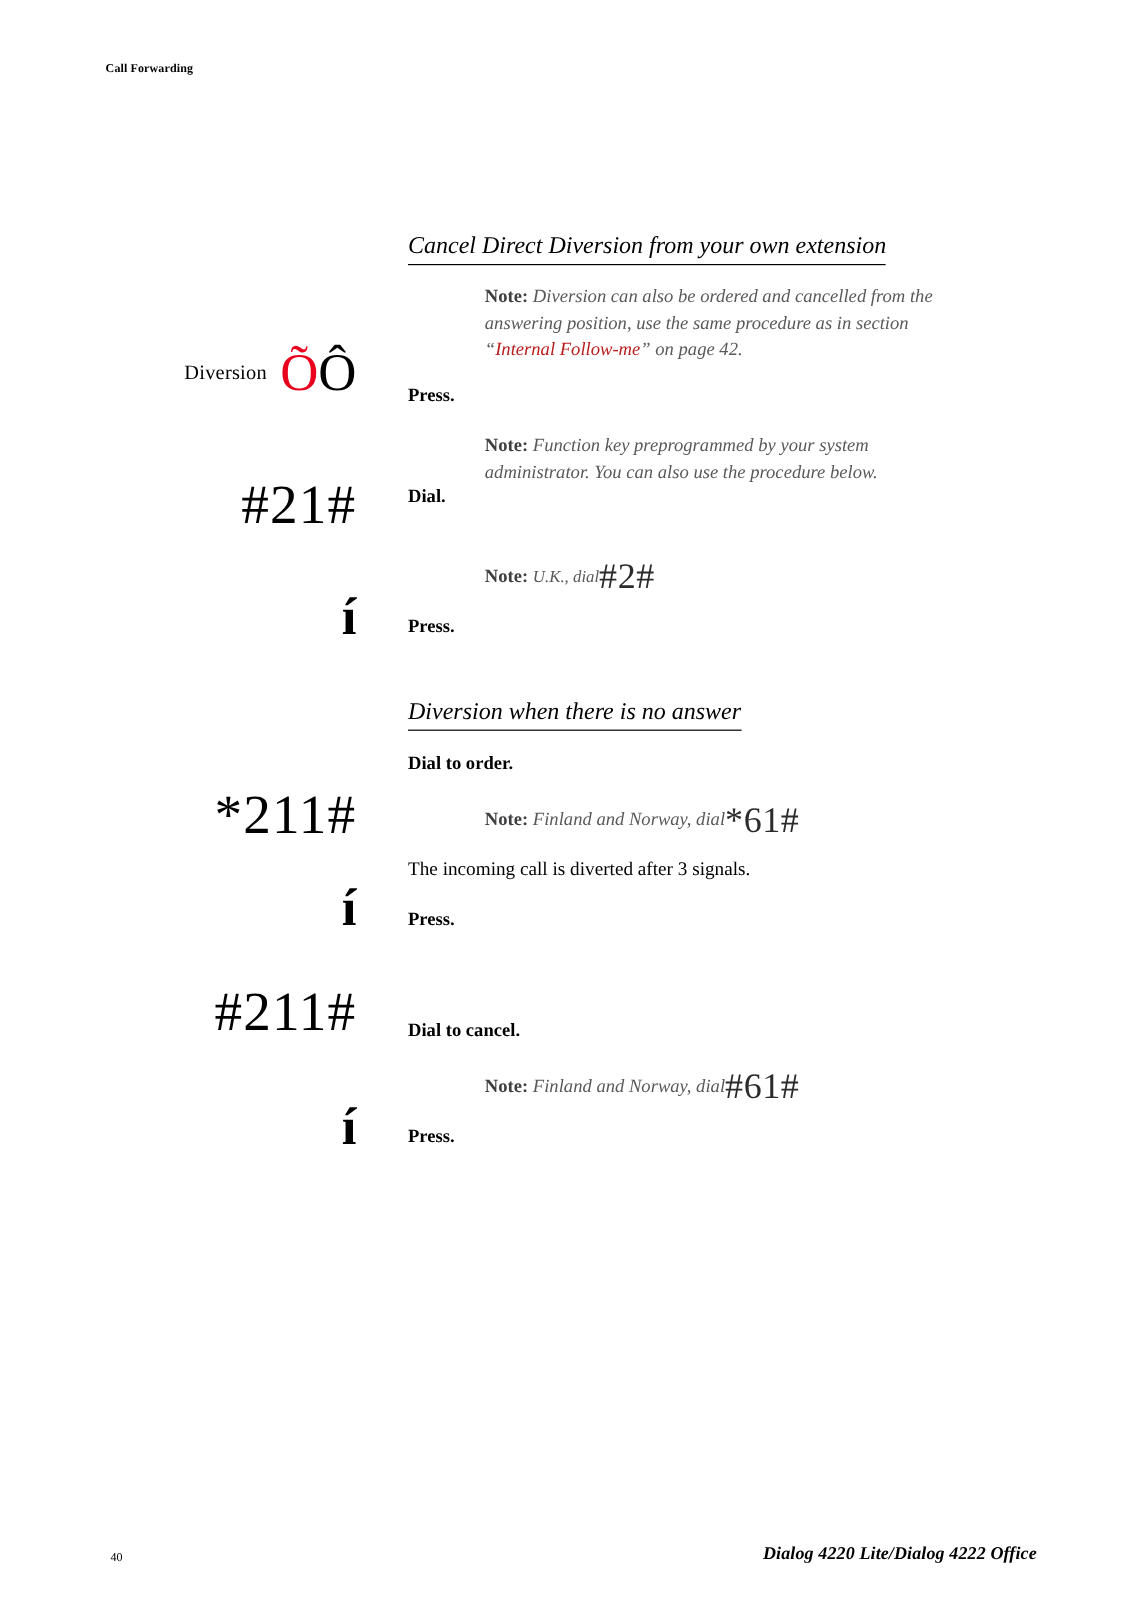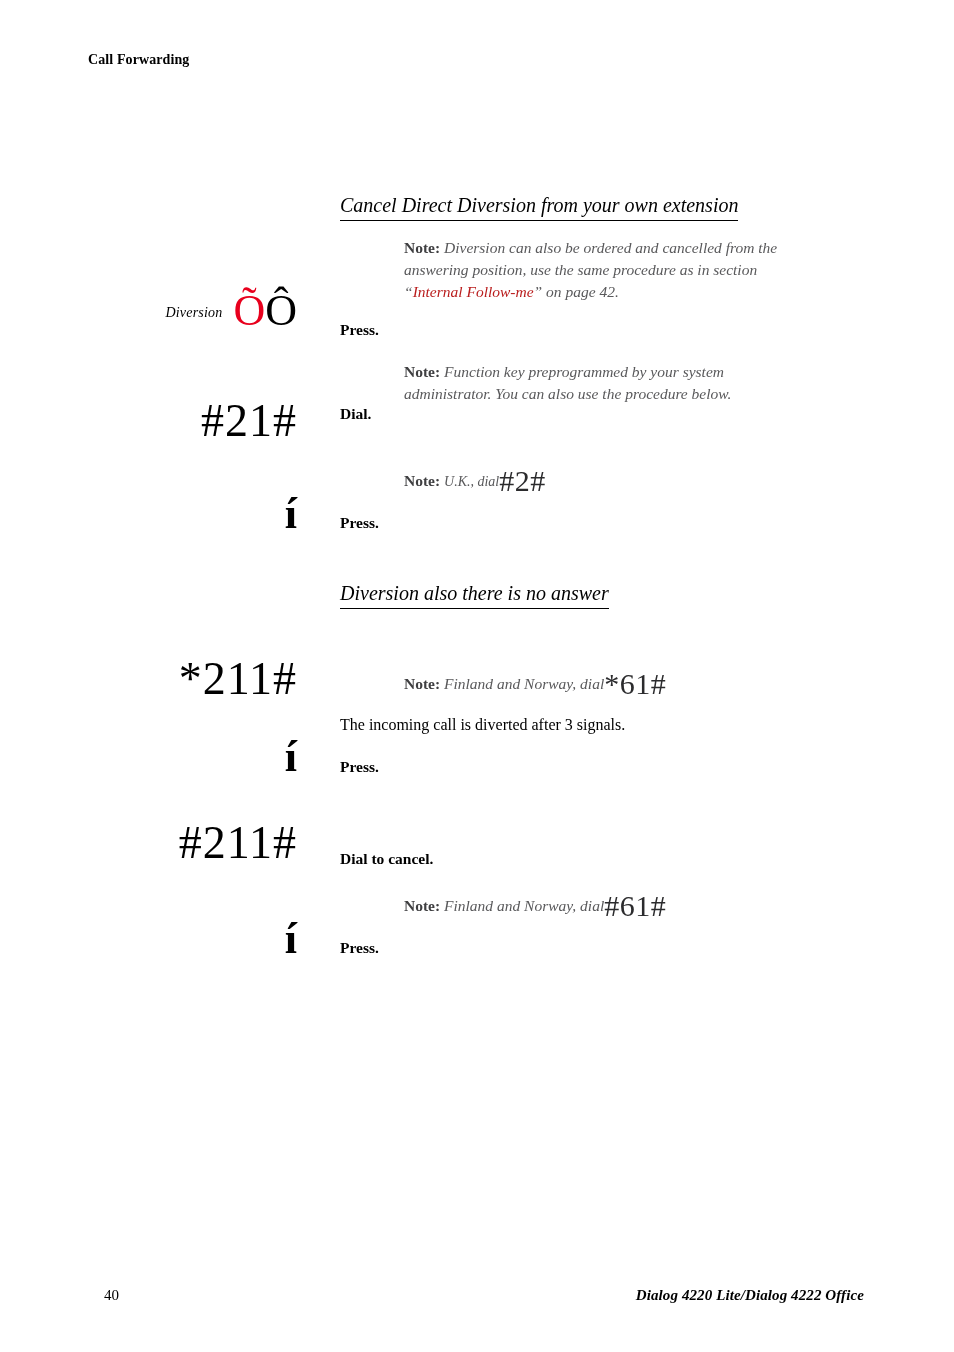--- a/index.html
+++ b/index.html
@@ -17,21 +17,21 @@
     height: 1352px;
     background: #ffffff;
     overflow: hidden;
   }
 
   
   .running-header {
     position: absolute;
     left: 88px;
     top: 52px;
-    font-size: 14px;
+    font-size: 10px;
     font-weight: bold;
     letter-spacing: 0.1px;
     color: #000;
   }
 
   
   .keycol {
     position: absolute;
     left: 60px;
     width: 237px;
@@ -47,22 +47,21 @@
     font-size: 44px;
     line-height: 1;
   }
   .glyph-red {
     color: #e8001d;
   }
   .glyph-black {
     color: #000000;
   }
   .glyph-label {
-    font-size: 14px;
-    font-style: italic;
+    font-size: 17px;
     vertical-align: 0.55em;
     letter-spacing: 0.2px;
     text-align: center;
   }
   .clearkey {
     font-size: 44px;
     line-height: 1;
     font-weight: bold;
   }
 
@@ -118,23 +117,23 @@
     letter-spacing: 0.5px;
     vertical-align: -0.18em;
   }
   .link {
     color: #b91c1c;
   }
 
   
   .footer-page {
     position: absolute;
-    left: 104px;
+    left: 92px;
     bottom: 48px;
-    font-size: 15px;
+    font-size: 10px;
   }
   .footer-doc {
     position: absolute;
     right: 90px;
     bottom: 48px;
     font-size: 15px;
     font-weight: bold;
     font-style: italic;
     letter-spacing: 0.1px;
     margin-left: 32px;
@@ -185,26 +184,29 @@
   </div>
 
   <div class="keycol clearkey" style="top:492px;">
     <span>í</span>
   </div>
   <div class="textcol action" style="top:513px;">
     <span>Press.</span>
   </div>
 
   <div class="textcol" style="top:580px;">
-    <span class="section-heading">Diversion also there is no answer</span>
+    <span class="section-heading">Diversion when there is no answer</span>
   </div>
 
   <div class="keycol dialcode" style="top:624px;margin-top:32px;">
     <span>*211#</span>
   </div>
+  <div class="textcol action" style="top:627px;">
+    <span>Dial to order.</span>
+  </div>
 
   <div class="note" style="top:663px;">
     <b>Note:</b>
     <span>Finland and Norway, dial</span><span class="inline-code">*61#</span>
   </div>
 
   <div class="textcol bodytext" style="top:714px;">
     <span>The incoming call is diverted after 3 signals.</span>
   </div>
 

